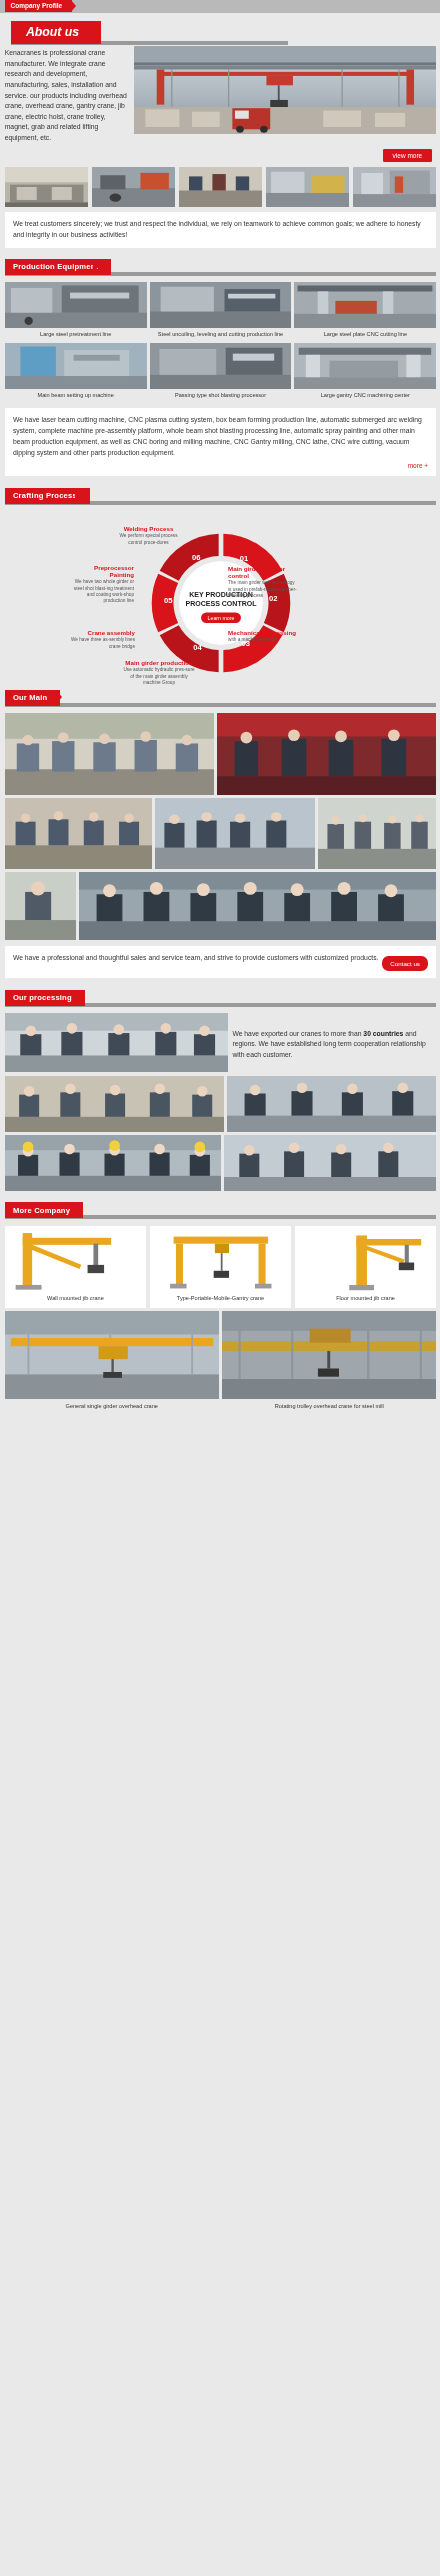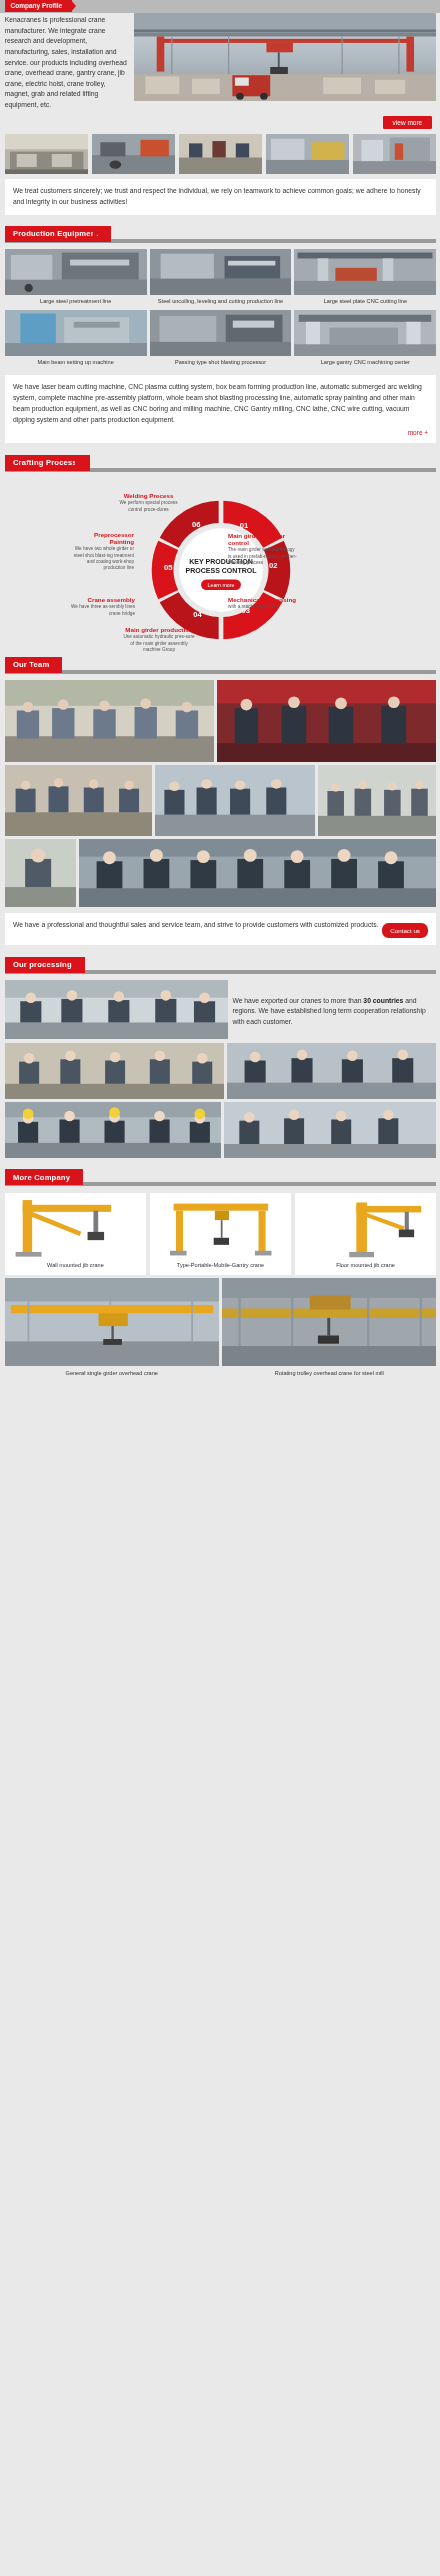--- a/index.html
+++ b/index.html
@@ -157,20 +157,25 @@
 </head>
 <body>
 
 <div class="page">
 
   <div class="topbar">
     <div class="tag">Company Profile</div>
     <div class="tag-tri" style="left:71px;"></div>
   </div>
 
+  <div class="about-head">
+    <div class="about-line"></div>
+    <div class="about-ribbon">About us</div>
+    <div class="about-ribbon-tri"></div>
+  </div>
 
   <div class="about-body">
     <div class="about-flex">
       <div class="about-text">Kenacranes is professional crane manufacturer. We integrate crane research and development, manufacturing, sales, installation and service. our products including overhead crane, overhead crane, gantry crane, jib crane, electric hoist, crane trolley, magnet, grab and related lifting equipment, etc.</div>
       <div class="about-photo">
         <svg class="ph" viewBox="0 0 480 150" preserveAspectRatio="none">
           <defs>
             <linearGradient id="fg1" x1="0" y1="0" x2="0" y2="1">
               <stop offset="0%" stop-color="#cfd7dd"></stop>
                 <stop offset="55%" stop-color="#aeb8c0"></stop>
@@ -427,21 +432,21 @@
     </div>
 
     <div style="position:absolute;left:69px;top:53px;width:65px;text-align:right;">
       <div style="font-size:6.2px;font-weight:bold;color:#d8141a;">Preprocessor Painting</div>
       <div style="font-size:4.7px;color:#555;line-height:1.35;margin-top:1.2px;">We have two whole girder or steel shot blast-ing treatment and coating  work-shop production line</div>
     </div>
   </div>
 
   <div class="ribbon-wrap">
     <div class="ribbon-bar"></div>
-    <div class="ribbon">Our Team</div>
+    <div class="ribbon">Our Main</div>
     <div class="ribbon-tri" style="left:56px;"></div>
   </div>
 
   <div class="gal">
     <div class="gal-row">
       <div class="gal-cell" style="width:209px;height:82px;">
         <svg class="ph" viewBox="0 0 355 140" preserveAspectRatio="none">
             <rect width="355" height="140" fill="#d5d0c4"></rect>
             <rect width="355" height="44" fill="#b3b7a6"></rect>
             <rect y="96" width="355" height="44" fill="#8f8b80"></rect>

